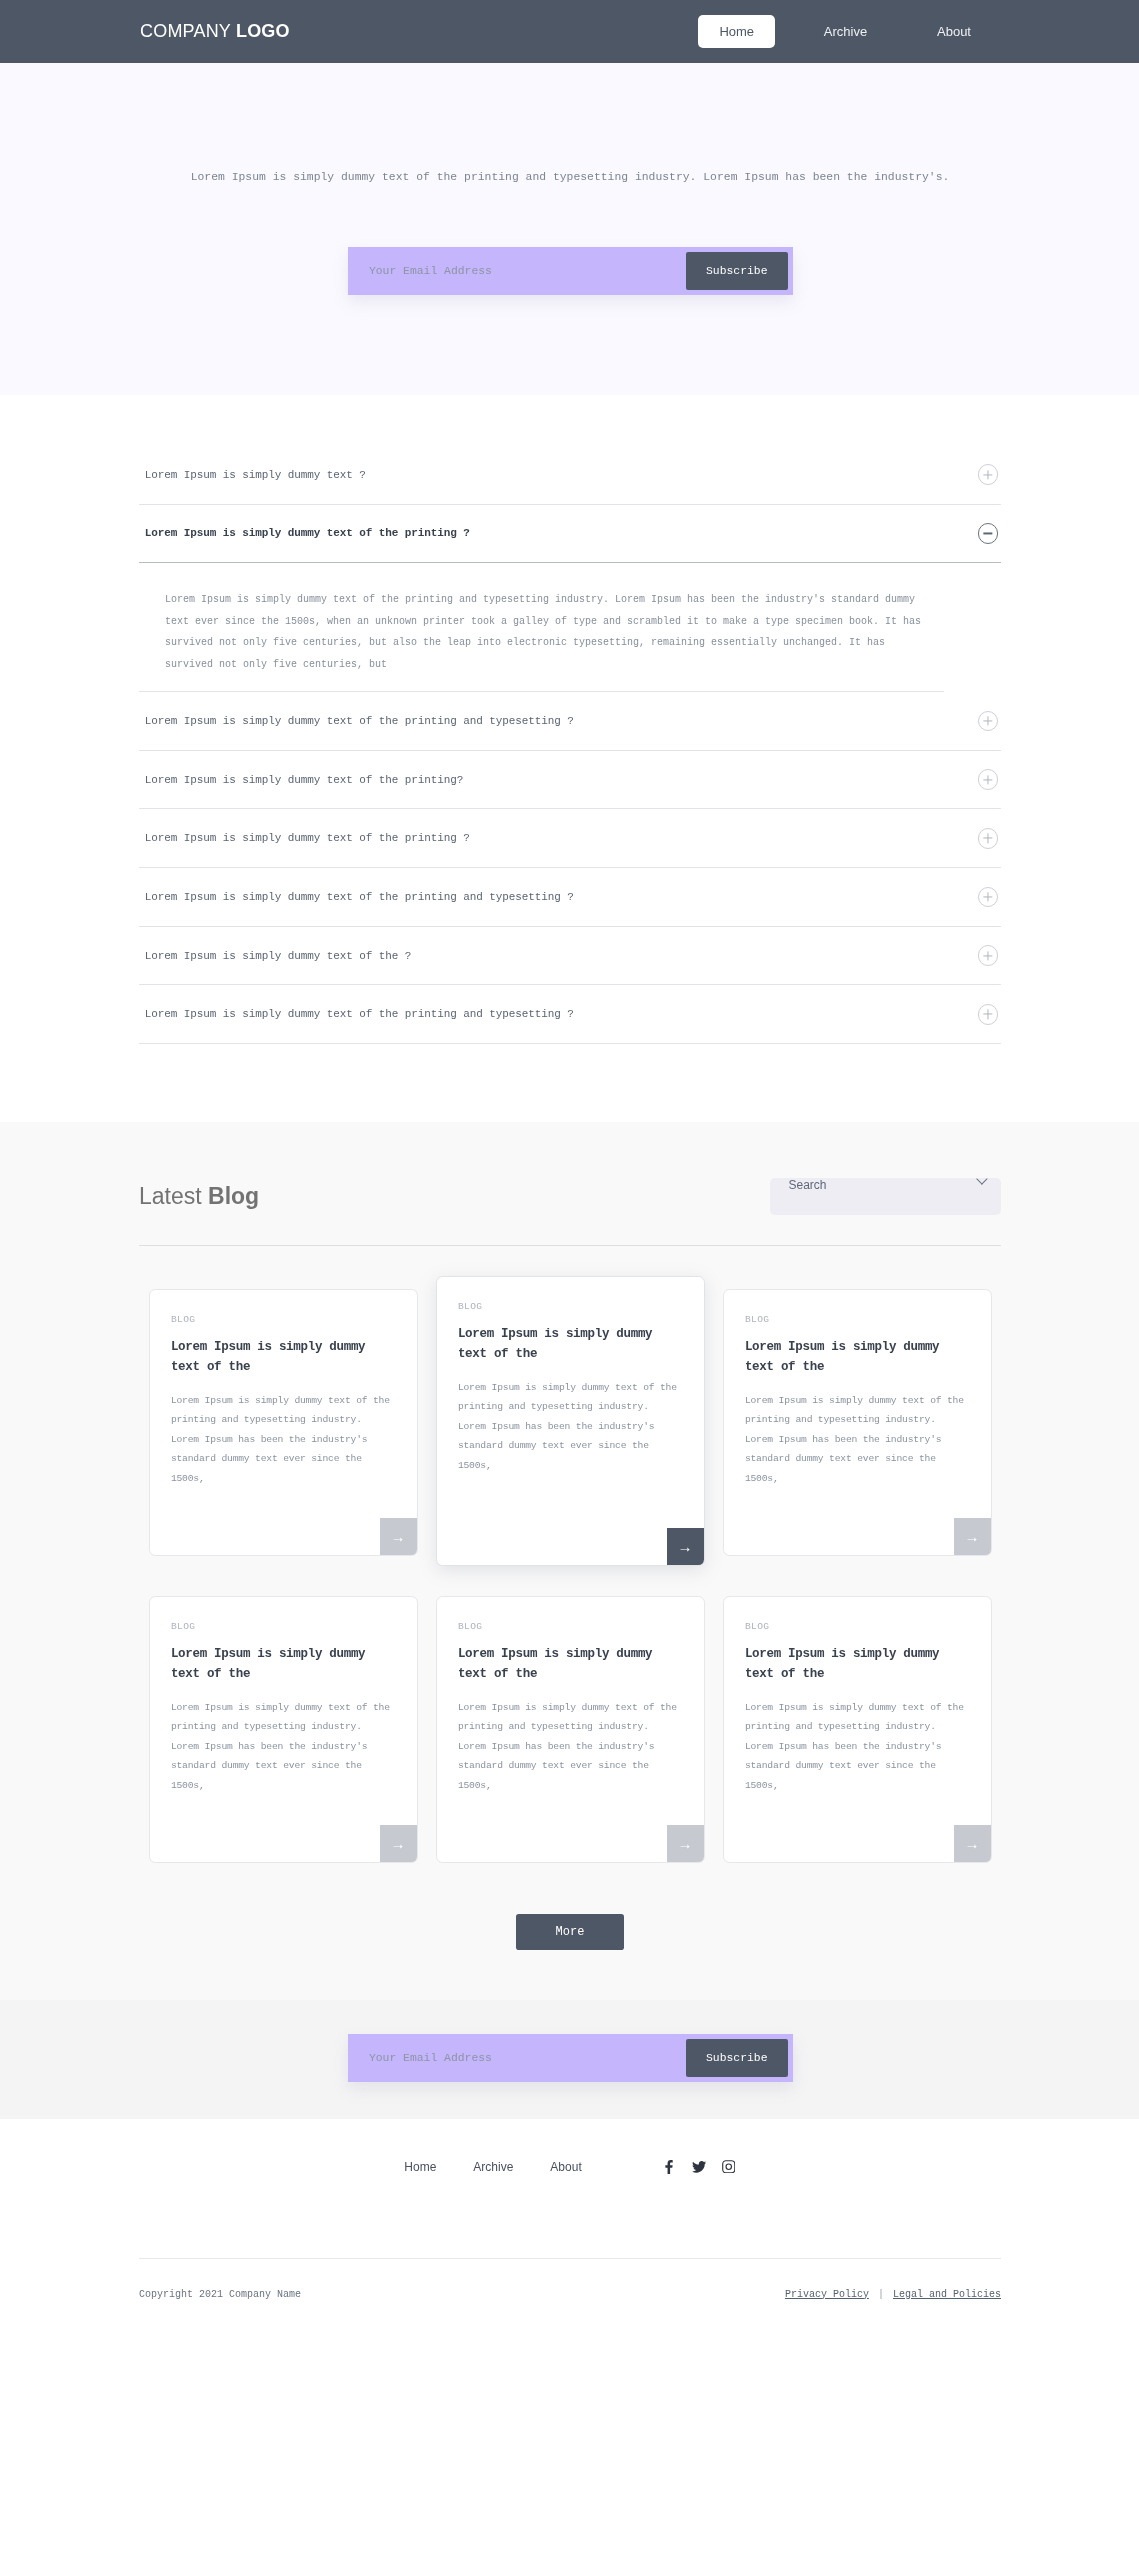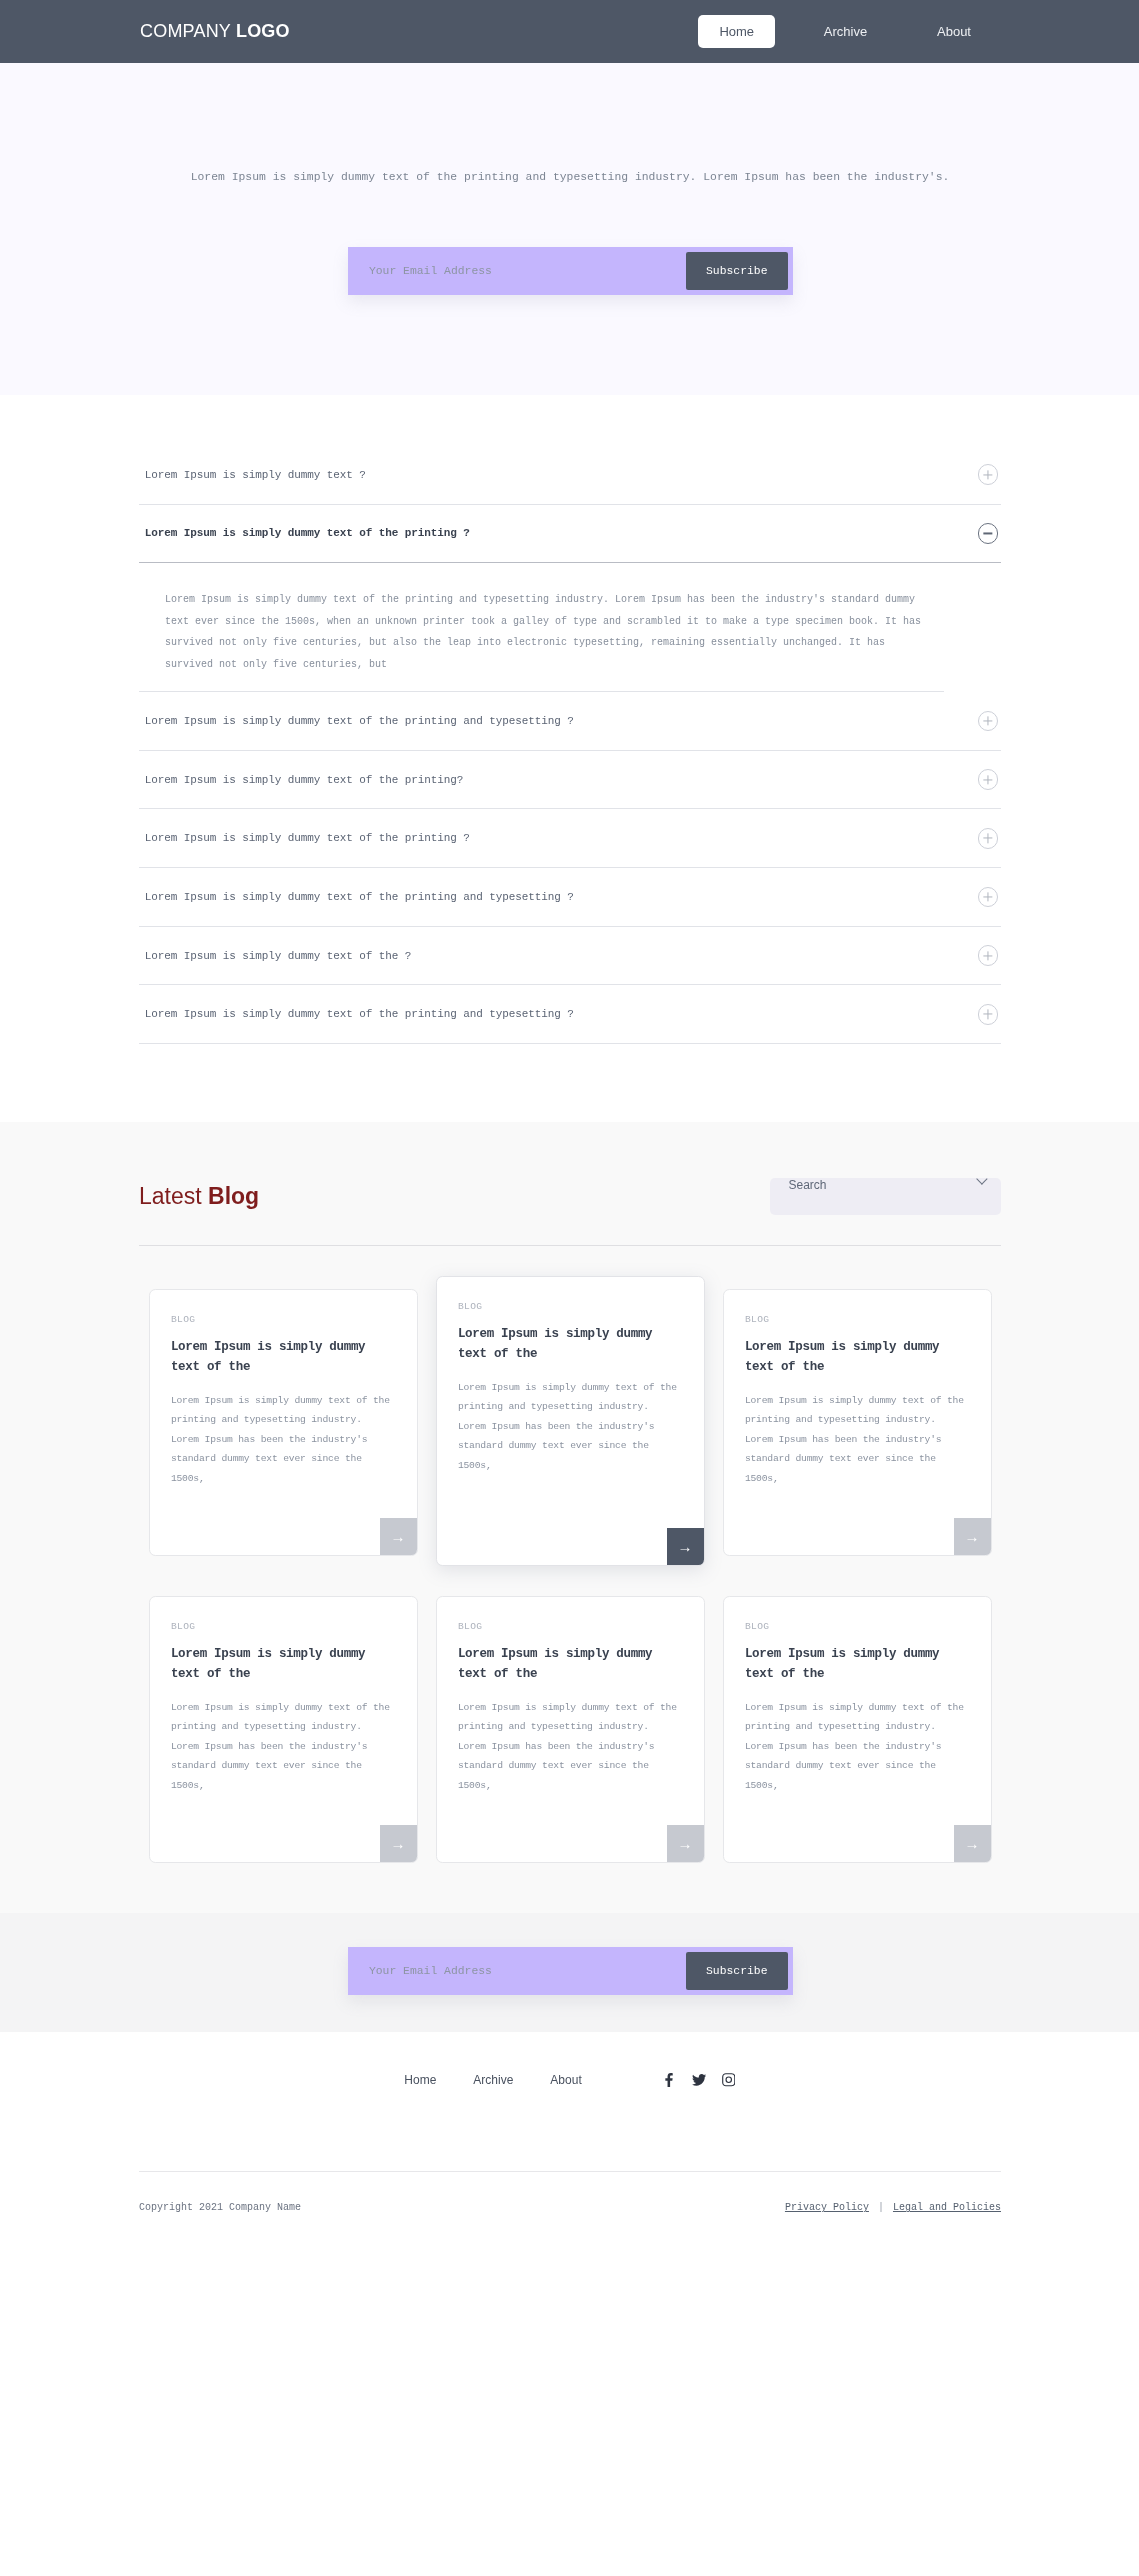--- a/index.html
+++ b/index.html
@@ -179,21 +179,21 @@
   }
   .blog-head {
     display: flex;
     align-items: center;
     justify-content: space-between;
     padding-bottom: 30px;
     border-bottom: 0.7px solid #dfdfe2;
   }
   .blog-head h2 {
     font-size: 23px;
-    color: #7f1d1d;
+    color: #737373;
     font-weight: 300;
   }
   .blog-head h2 b { font-weight: 700; }
   .search-select {
     width: 231px;
     height: 37px;
     background: #eeedf4;
     border-radius: 5px;
     display: flex;
     align-items: flex-start;
@@ -420,20 +420,23 @@
           <div class="card-arrow">→</div>
         </div>
         <div class="card">
           <div class="card-tag">BLOG</div>
           <div class="card-title">Lorem Ipsum is simply dummy text of the</div>
           <div class="card-body">Lorem Ipsum is simply dummy text of the printing and typesetting industry. Lorem Ipsum has been the industry's standard dummy text ever since the 1500s,</div>
           <div class="card-arrow">→</div>
         </div>
       </div>
 
+      <div class="more-wrap">
+        <button class="btn-more">More</button>
+      </div>
     </div>
   </div>
 
   <div class="footer-sub">
     <div class="subscribe-box">
       <input type="text" placeholder="Your Email Address" style="">
       <button class="btn-subscribe">Subscribe</button>
     </div>
   </div>
 

